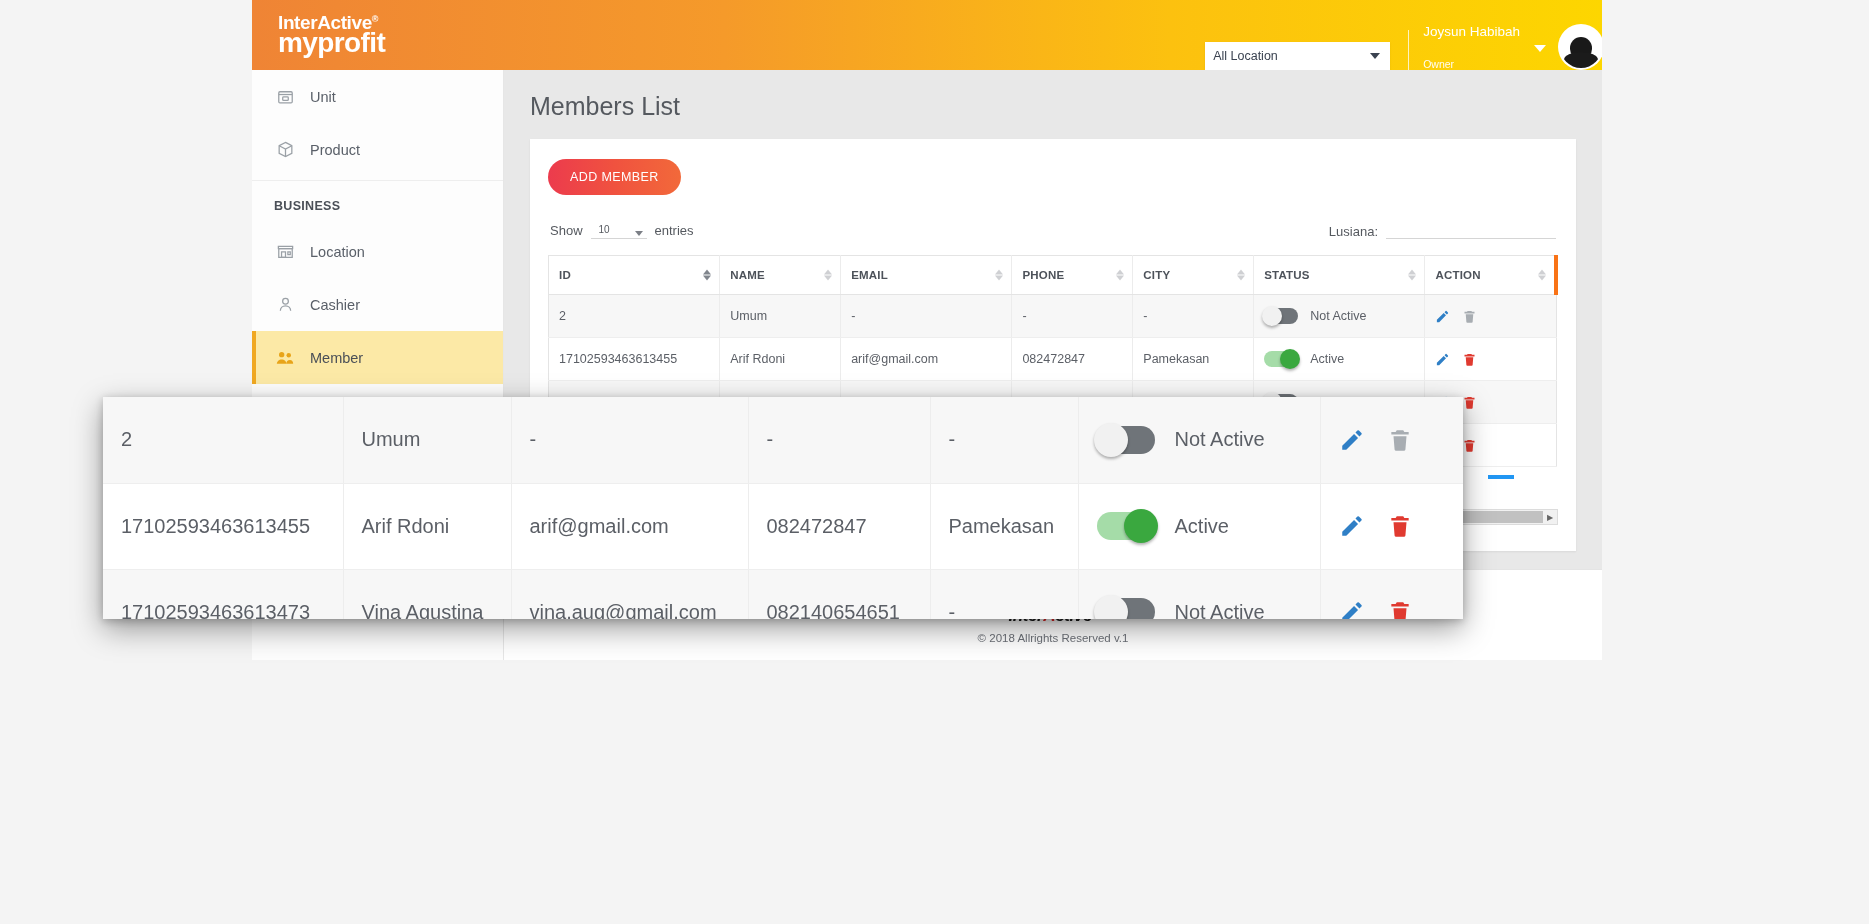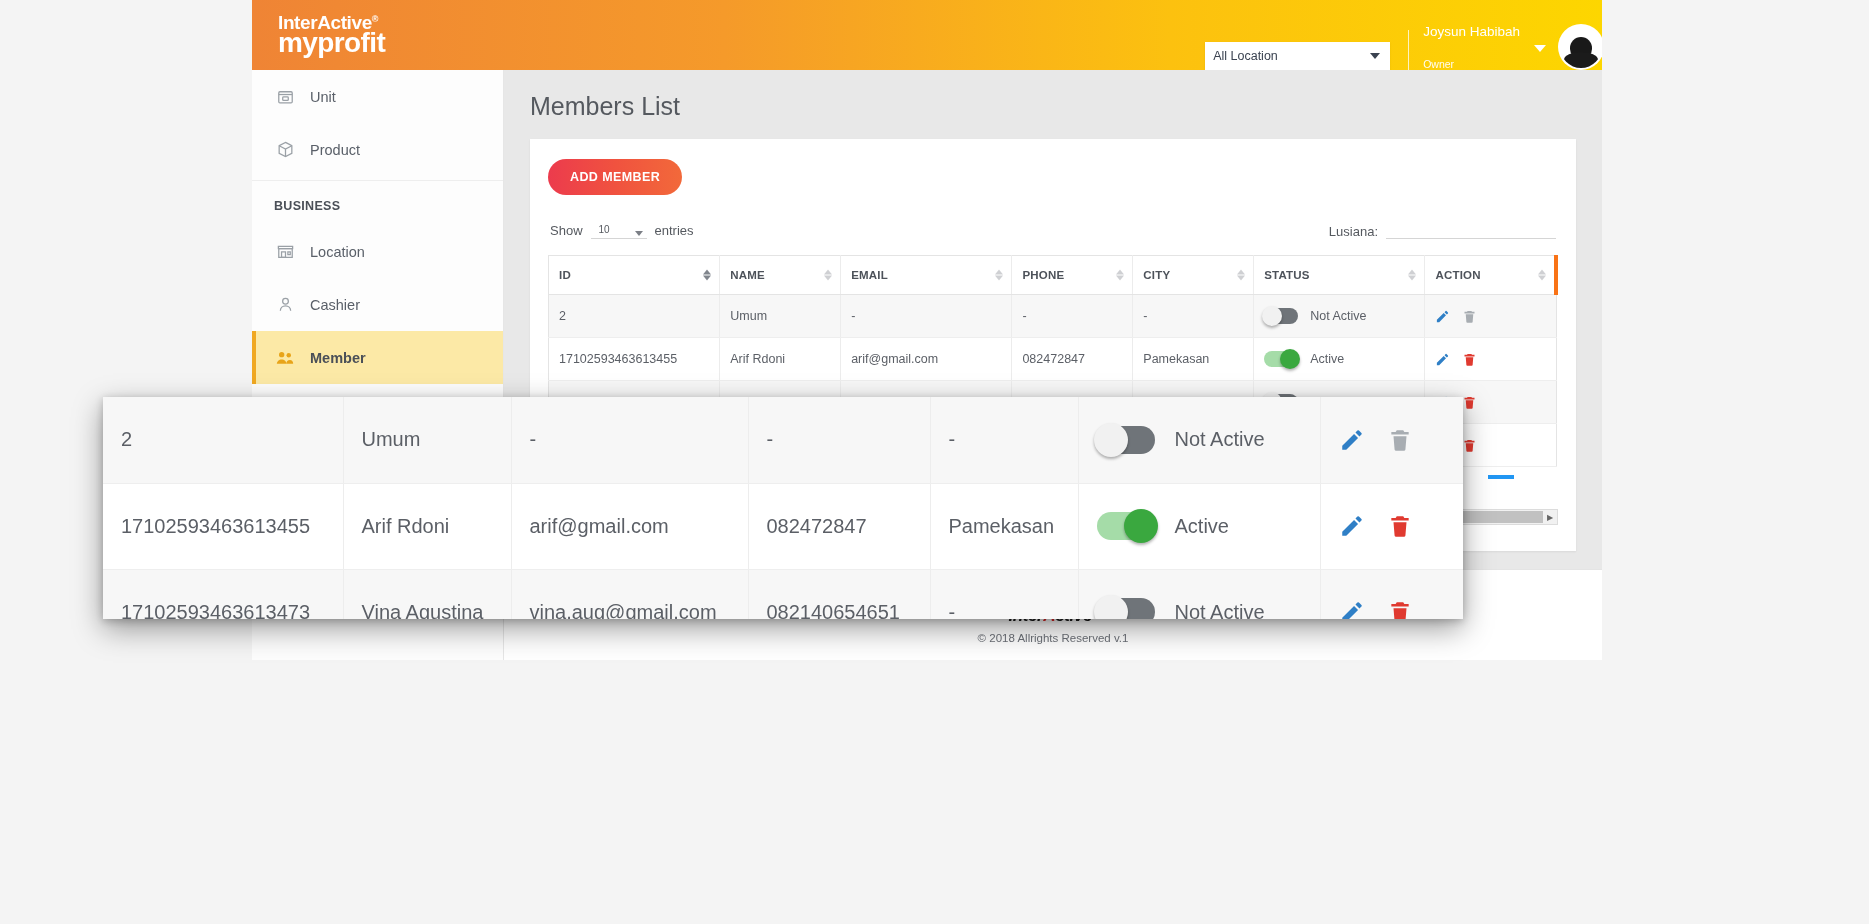--- a/index.html
+++ b/index.html
@@ -85,42 +85,42 @@
   }
   .nav-item {
     display: flex; align-items: center; height: 53px; padding-left: 22px;
     color: #5a6069; font-size: 14.5px; position: relative; cursor: pointer;
   }
   .nav-item .ico {
     width: 22px; height: 22px; margin-right: 14px;
     display: flex; align-items: center; justify-content: center; color: #9aa0a6;
   }
   .nav-item.active {
-    background: #fce9a6; color: #4a4f57; font-weight: 700;
+    background: #fce9a6; color: #4a4f57; font-weight: 400;
   }
   .nav-item.active::before {
     content: ""; position: absolute; left: 0; top: 0; bottom: 0; width: 4px;
     background: #f0a821;
   }
   .nav-item.active .ico { color: #e8a419; }
   .nav-sep { height: 1px; background: #eee; margin: 4px 0; }
   .nav-head {
     font-size: 12.5px; font-weight: 700; color: #4a4f57;
     letter-spacing: .3px; padding: 14px 0 12px 22px;
   }
 
   
   .main { flex: 1; background: #e8e8e8; padding: 0 26px; overflow: hidden; position: relative; }
   .page-title { font-size: 25px; color: #55595f; font-weight: 400; padding: 22px 0 18px 0; }
   .card { background: #fff; padding: 20px 18px 10px 18px; box-shadow: 0 1px 2px rgba(0,0,0,.07); }
 
   .btn-add {
     display: inline-block; border: none; cursor: pointer;
     background: linear-gradient(90deg, #ec3b4d 0%, #f0523f 50%, #f2693a 100%);
-    color: #fff; font-size: 12.5px; font-weight: 700; letter-spacing: .4px;
+    color: #fff; font-size: 12.5px; font-weight: 400; letter-spacing: .4px;
     padding: 11px 22px; border-radius: 20px;
   }
 
   .table-tools {
     display: flex; align-items: flex-end; justify-content: space-between;
     margin: 22px 2px 16px 2px; font-size: 13px; color: #55595f;
   }
   .show-entries { display: flex; align-items: center; gap: 8px; }
   .sel-len {
     position: relative; width: 56px; border-bottom: 1px solid #d5d5d5;

